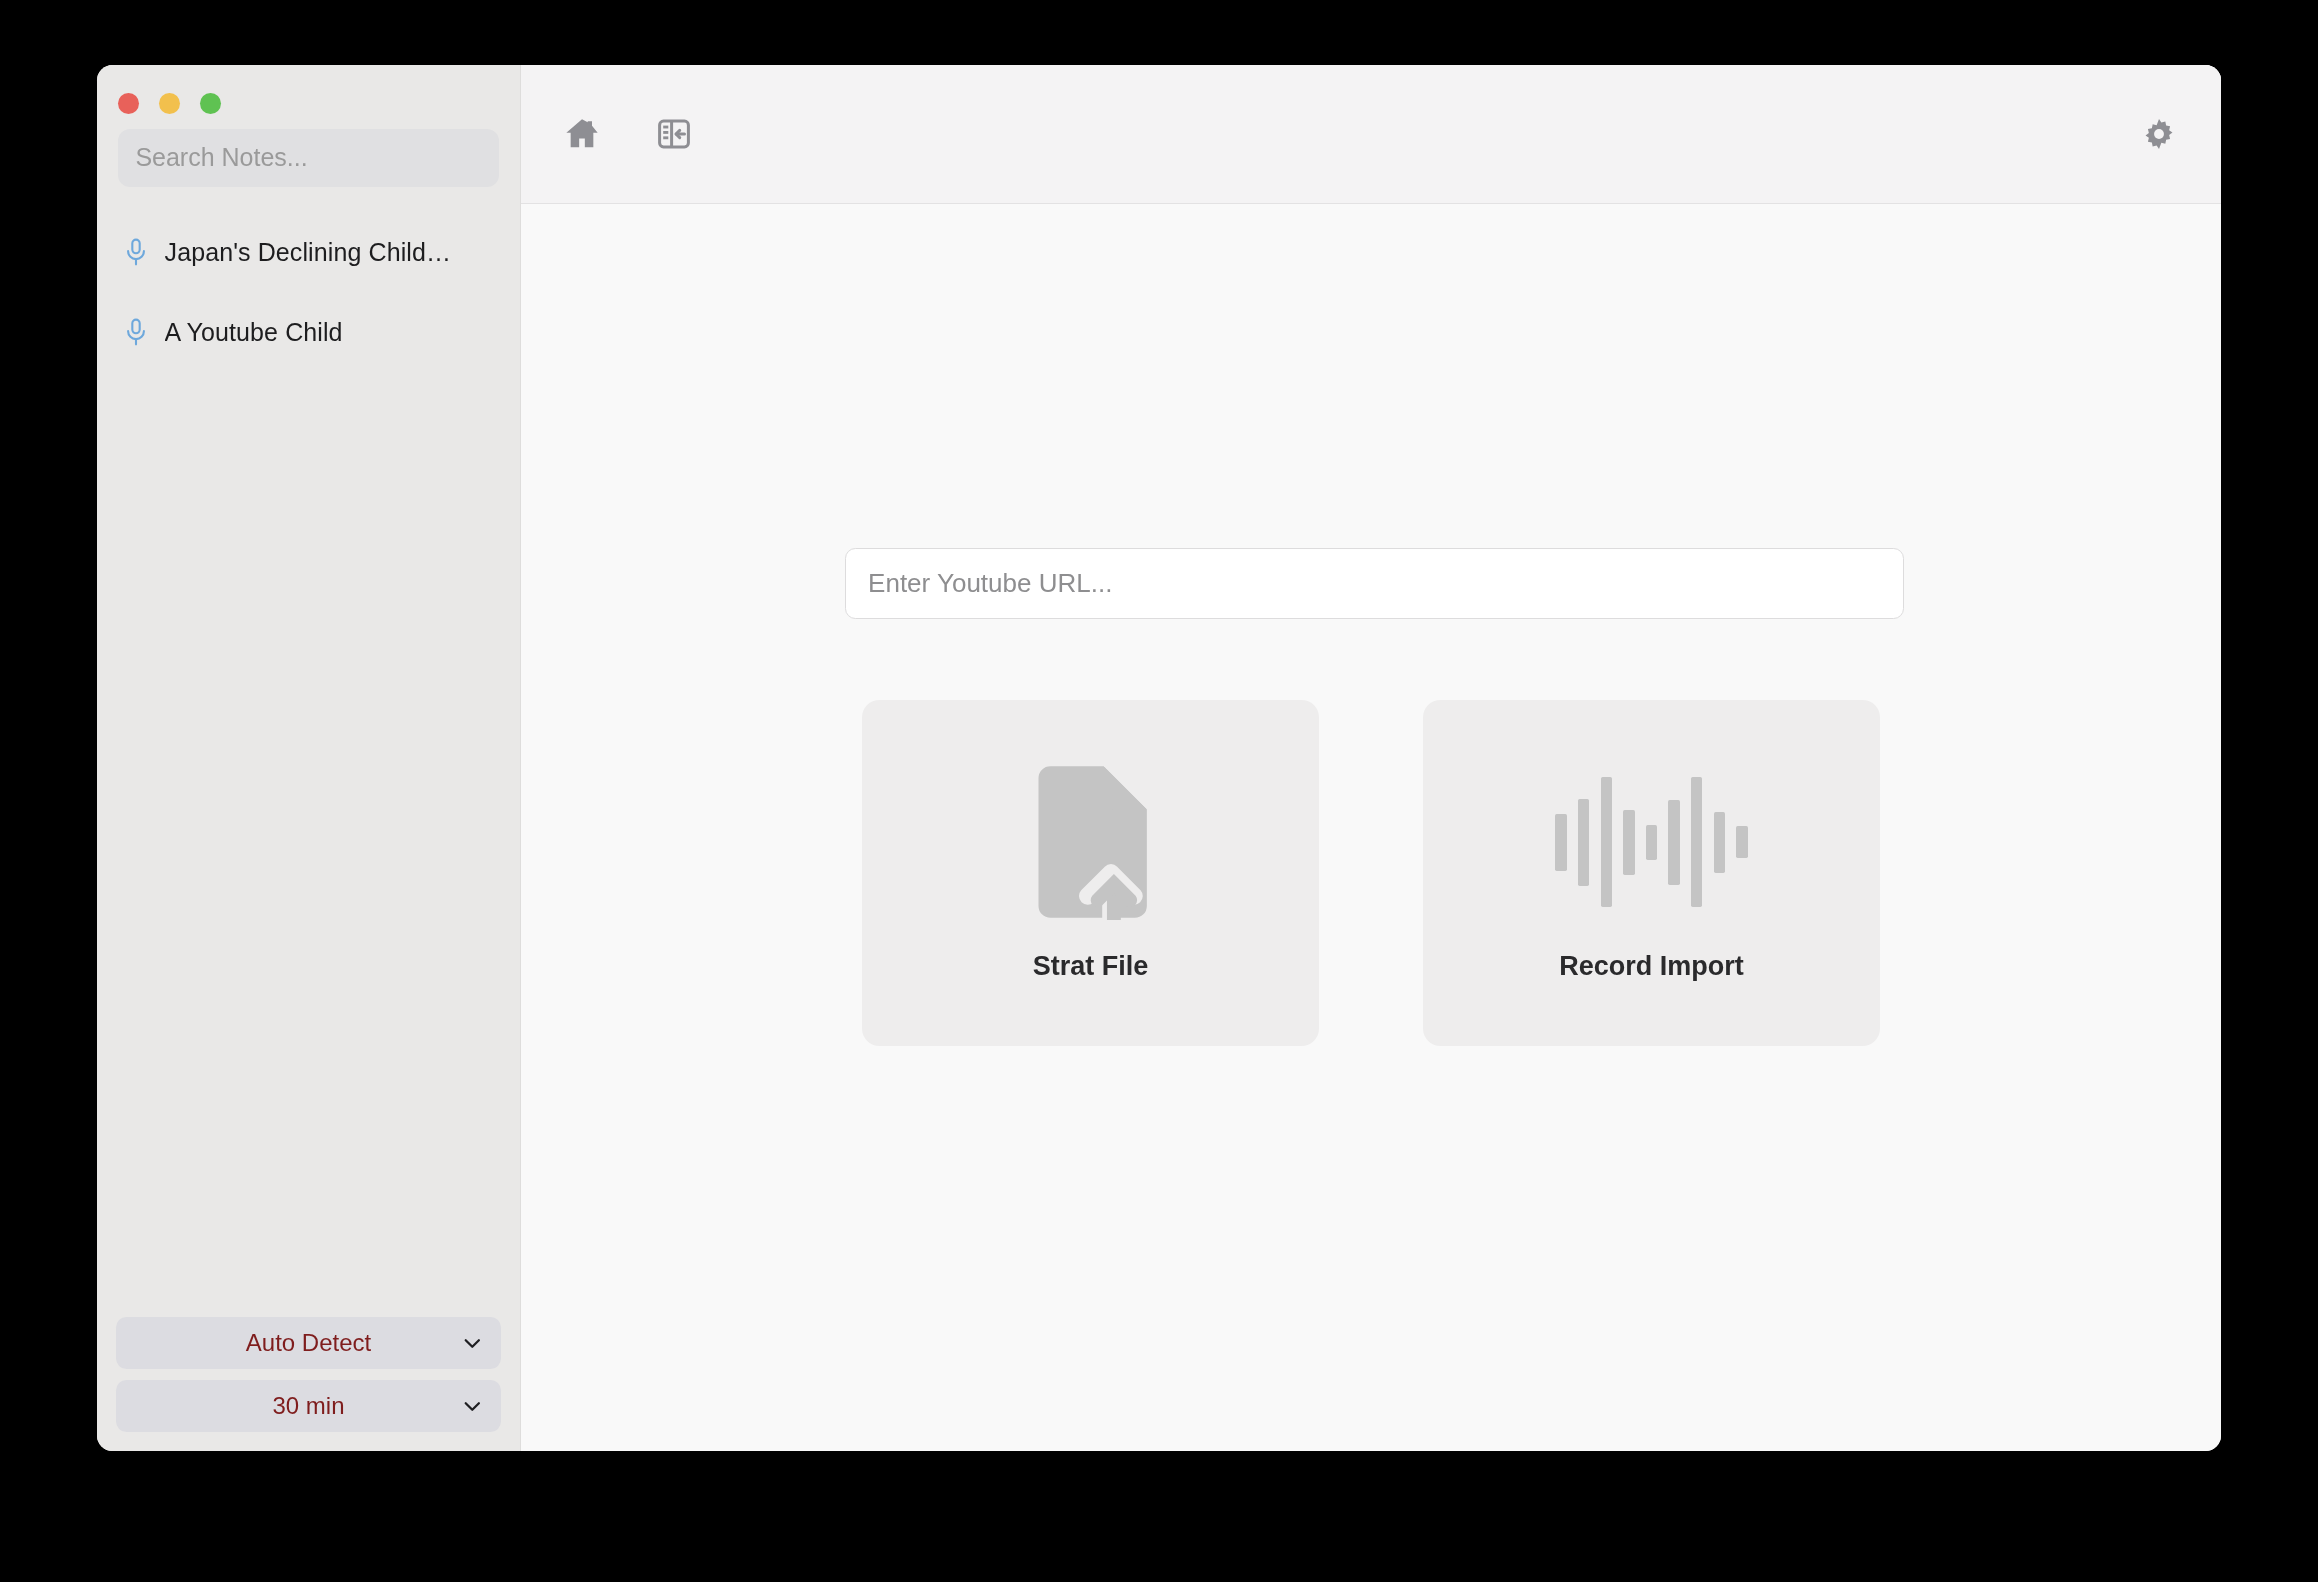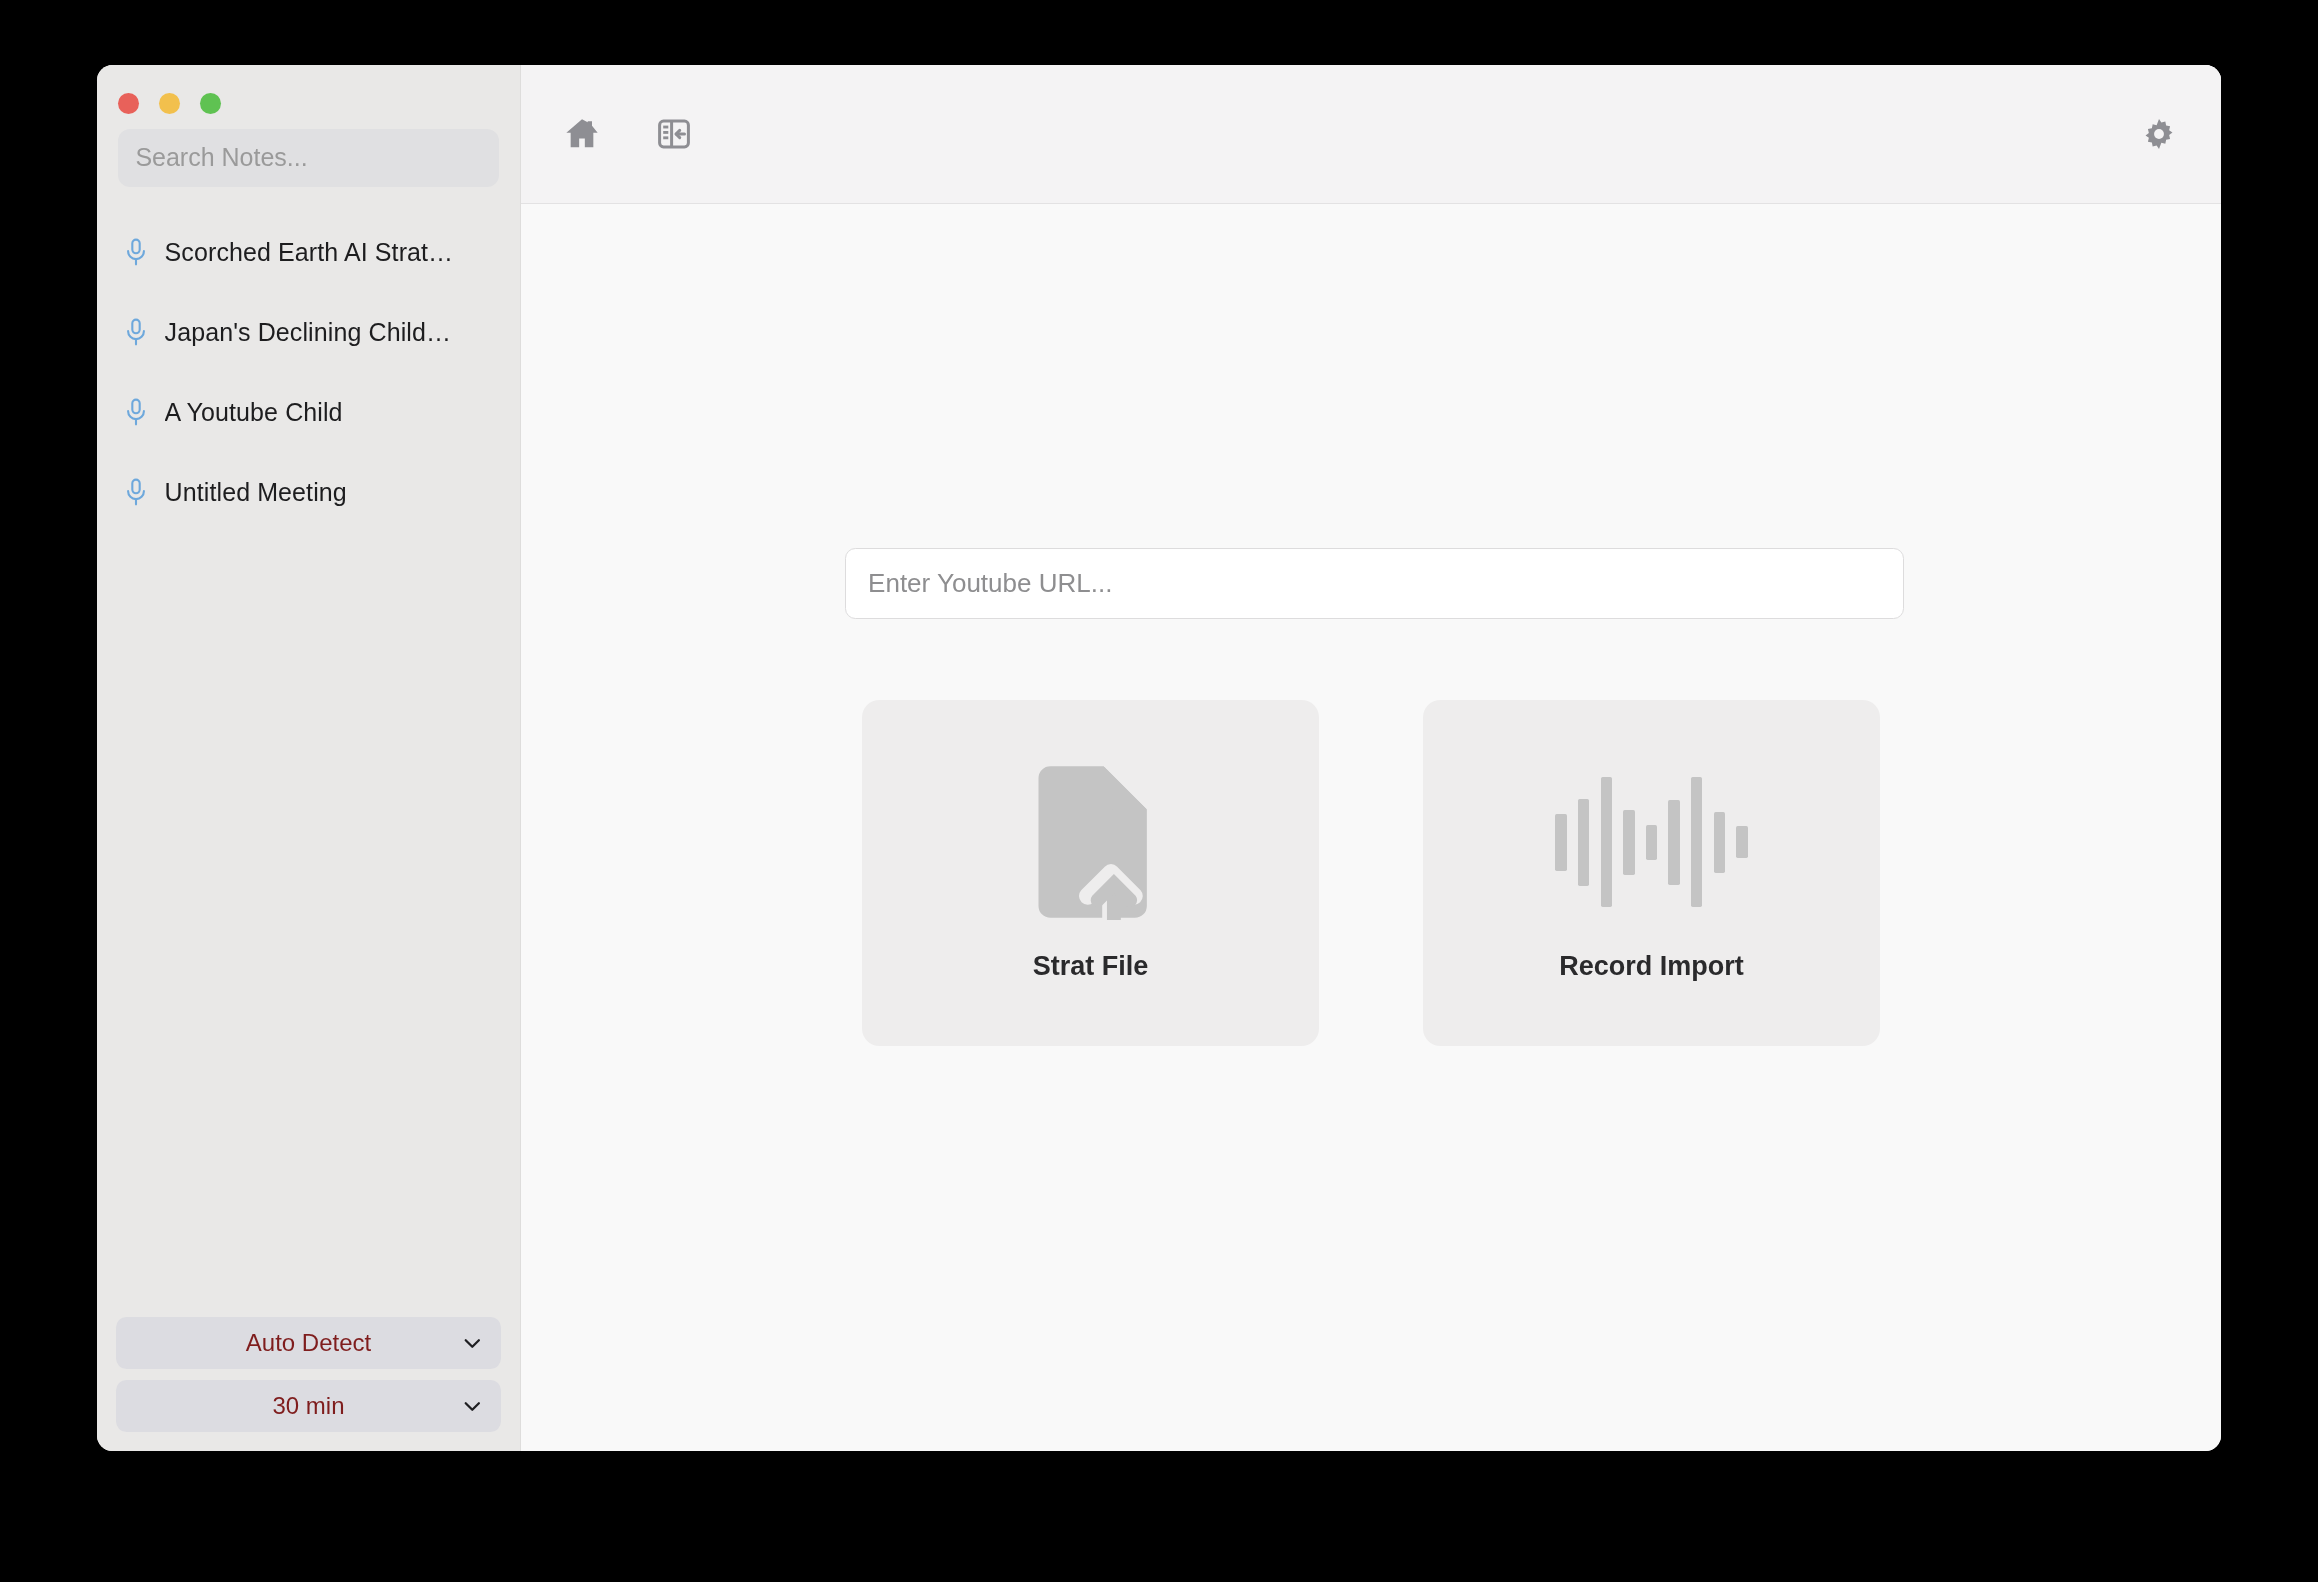--- a/index.html
+++ b/index.html
@@ -244,64 +244,44 @@
       <span class="tl-dot tl-minimize" style="background: rgb(242, 192, 77);"></span>
       <span class="tl-dot tl-zoom" style="background: rgb(95, 194, 82);"></span>
     </div>
 
     <div class="search-wrap">
       <input class="search-input" type="text" placeholder="Search Notes..." style="">
     </div>
 
     <div class="notes-list">
 
+
       <div class="note-item">
         <span class="mic-icon">
           <svg viewBox="0 0 24 28" width="26" height="29.5" xmlns="http://www.w3.org/2000/svg">
             <rect x="8.5" y="1.5" width="7" height="13" rx="3.5" fill="none" stroke="#6ea8dc" stroke-width="2"></rect>
             <path d="M4.5 12.5a7.5 7.5 0 0 0 15 0" fill="none" stroke="#6ea8dc" stroke-width="2" stroke-linecap="round"></path>
             <line x1="12" y1="20" x2="12" y2="25" stroke="#6ea8dc" stroke-width="2" stroke-linecap="round"></line>
           </svg>
         </span>
-        <span class="note-label">Scorched Earth AI Strat…</span>
+        <span class="note-label">Japan's Declining Child…</span>
       </div>
 
       <div class="note-item">
         <span class="mic-icon">
           <svg viewBox="0 0 24 28" width="26" height="29.5" xmlns="http://www.w3.org/2000/svg">
             <rect x="8.5" y="1.5" width="7" height="13" rx="3.5" fill="none" stroke="#6ea8dc" stroke-width="2"></rect>
             <path d="M4.5 12.5a7.5 7.5 0 0 0 15 0" fill="none" stroke="#6ea8dc" stroke-width="2" stroke-linecap="round"></path>
             <line x1="12" y1="20" x2="12" y2="25" stroke="#6ea8dc" stroke-width="2" stroke-linecap="round"></line>
           </svg>
         </span>
-        <span class="note-label">Japan's Declining Child…</span>
-      </div>
-
-      <div class="note-item">
-        <span class="mic-icon">
-          <svg viewBox="0 0 24 28" width="26" height="29.5" xmlns="http://www.w3.org/2000/svg">
-            <rect x="8.5" y="1.5" width="7" height="13" rx="3.5" fill="none" stroke="#6ea8dc" stroke-width="2"></rect>
-            <path d="M4.5 12.5a7.5 7.5 0 0 0 15 0" fill="none" stroke="#6ea8dc" stroke-width="2" stroke-linecap="round"></path>
-            <line x1="12" y1="20" x2="12" y2="25" stroke="#6ea8dc" stroke-width="2" stroke-linecap="round"></line>
-          </svg>
-        </span>
         <span class="note-label">A Youtube Child</span>
       </div>
 
 
-      <div class="note-item">
-        <span class="mic-icon">
-          <svg viewBox="0 0 24 28" width="26" height="29.5" xmlns="http://www.w3.org/2000/svg">
-            <rect x="8.5" y="1.5" width="7" height="13" rx="3.5" fill="none" stroke="#6ea8dc" stroke-width="2"></rect>
-            <path d="M4.5 12.5a7.5 7.5 0 0 0 15 0" fill="none" stroke="#6ea8dc" stroke-width="2" stroke-linecap="round"></path>
-            <line x1="12" y1="20" x2="12" y2="25" stroke="#6ea8dc" stroke-width="2" stroke-linecap="round"></line>
-          </svg>
-        </span>
-        <span class="note-label">Untitled Meeting</span>
-      </div>
 
     </div>
 
     <div class="sidebar-footer">
 
       <div class="dropdown">
         <span class="dropdown-label">Auto Detect</span>
         <span class="chev">
           <svg viewBox="0 0 24 24" width="22.6" height="22.6" xmlns="http://www.w3.org/2000/svg">
             <polyline points="5,9 12,16 19,9" fill="none" stroke="#1f1f22" stroke-width="2.4" stroke-linecap="round" stroke-linejoin="round"></polyline>

